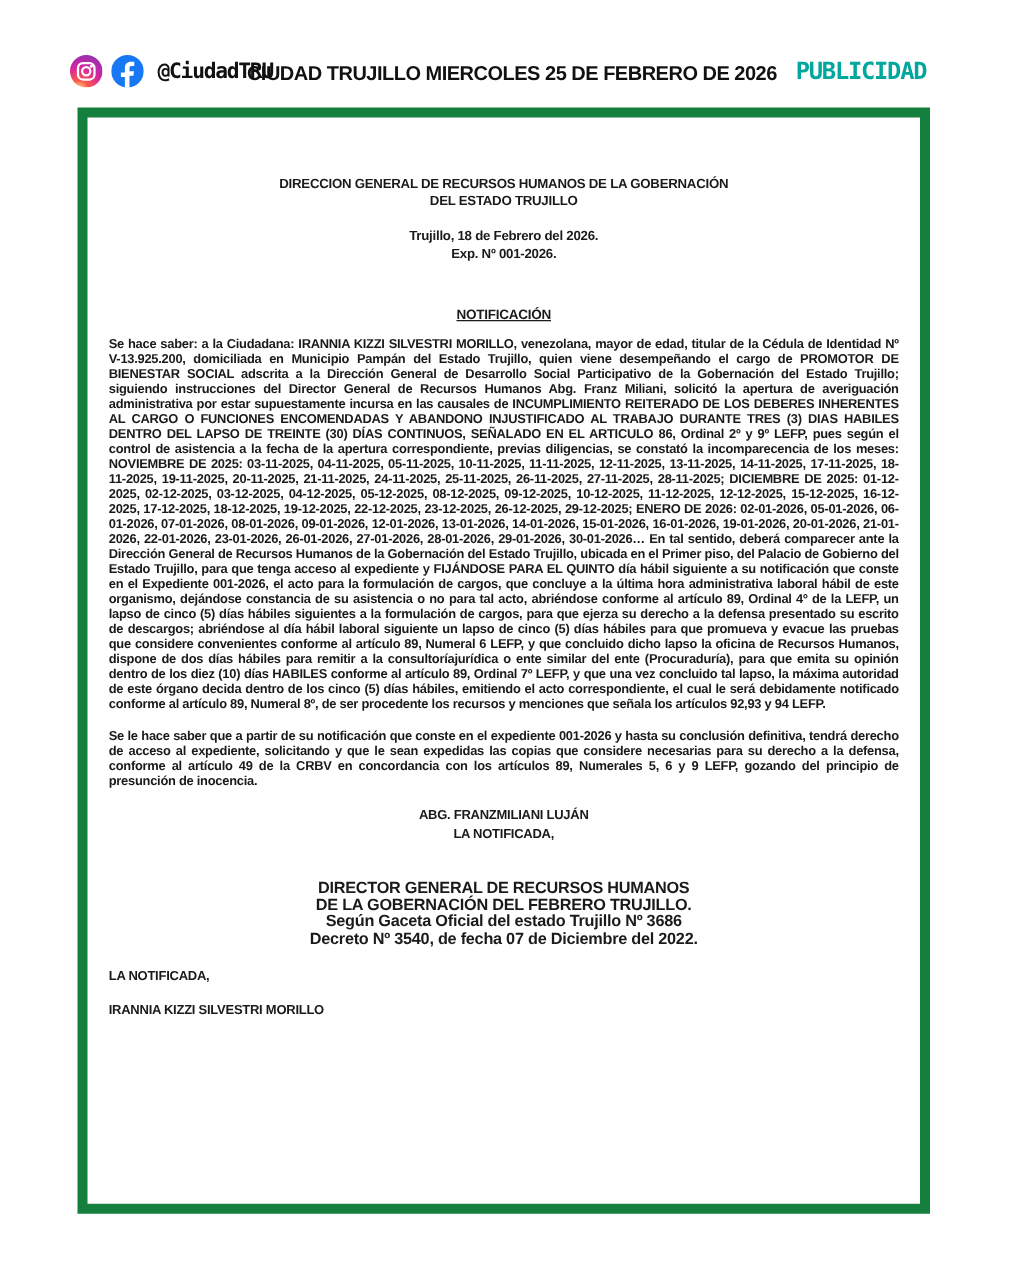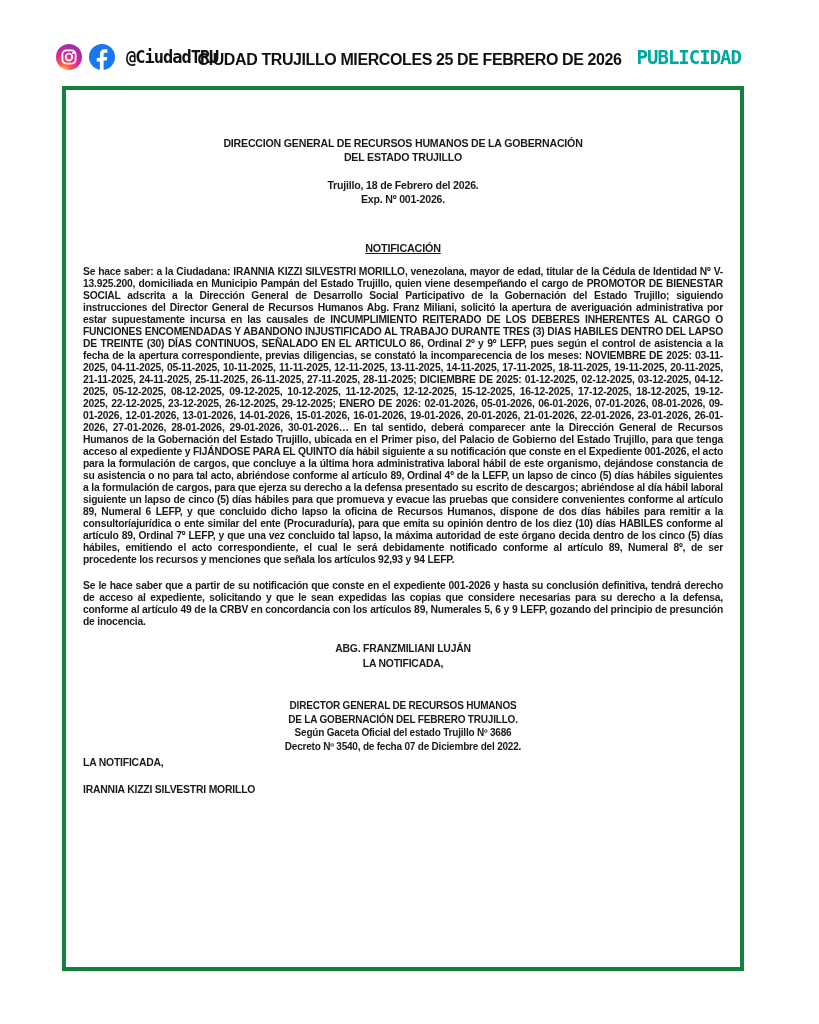--- a/index.html
+++ b/index.html
@@ -34,21 +34,21 @@
     position: absolute; right: 78px; top: 4px;
     font-family: "DejaVu Sans Mono", monospace;
     font-weight: bold; font-size: 19px; letter-spacing: -1px;
     color: #00a79c;
   }
 
   
   .doc-frame {
     position: absolute; left: 62px; top: 86px;
     width: 682px; height: 885px;
-    border: 4px solid #15803d;
+    border: 8px solid #15803d;
     background: #fff;
     box-sizing: border-box;
     padding: 46px 17px 0 17px;
     overflow: hidden;
   }
   .doc-frame, .doc-frame * {
     font-weight: bold;
     letter-spacing: -0.2px;
   }
   .t-center { text-align: center; }
@@ -59,21 +59,21 @@
     text-decoration: underline;
     margin-top: 35px;
   }
   .doc-para {
     font-size: 10.3px; line-height: 12px;
     text-align: justify;
     margin: 0 0 14px 0;
   }
   .doc-closing { font-size: 10.4px; line-height: 15px; margin: 0 0 28px 0; }
   .sig-block { font-size: 10.4px; line-height: 14.5px; margin-bottom: 28px; }
-  .director-block { font-size: 10px; line-height: 13.5px; margin-bottom: 2px; }
+  .director-block { font-size: 13px; line-height: 13.5px; margin-bottom: 17px; }
   .notified-label { font-size: 10.4px; line-height: 15px; margin: 0 0 13px 0; }
   .notified-name { font-size: 10.4px; line-height: 14.5px; }
 </style>
 </head>
 <body>
 
 <div class="site-header">
   <div class="social-group">
     <span class="icon-badge">
       <svg width="26" height="26" viewBox="0 0 26 26">

